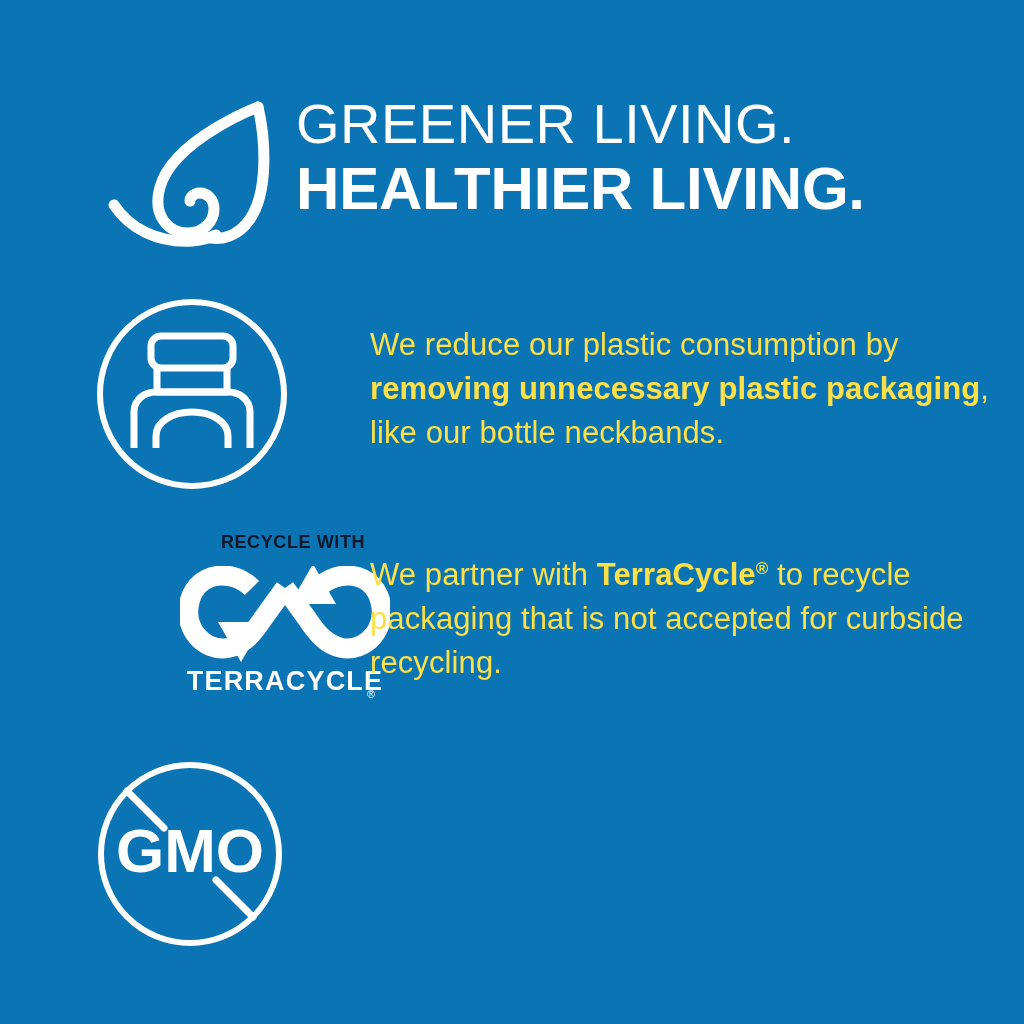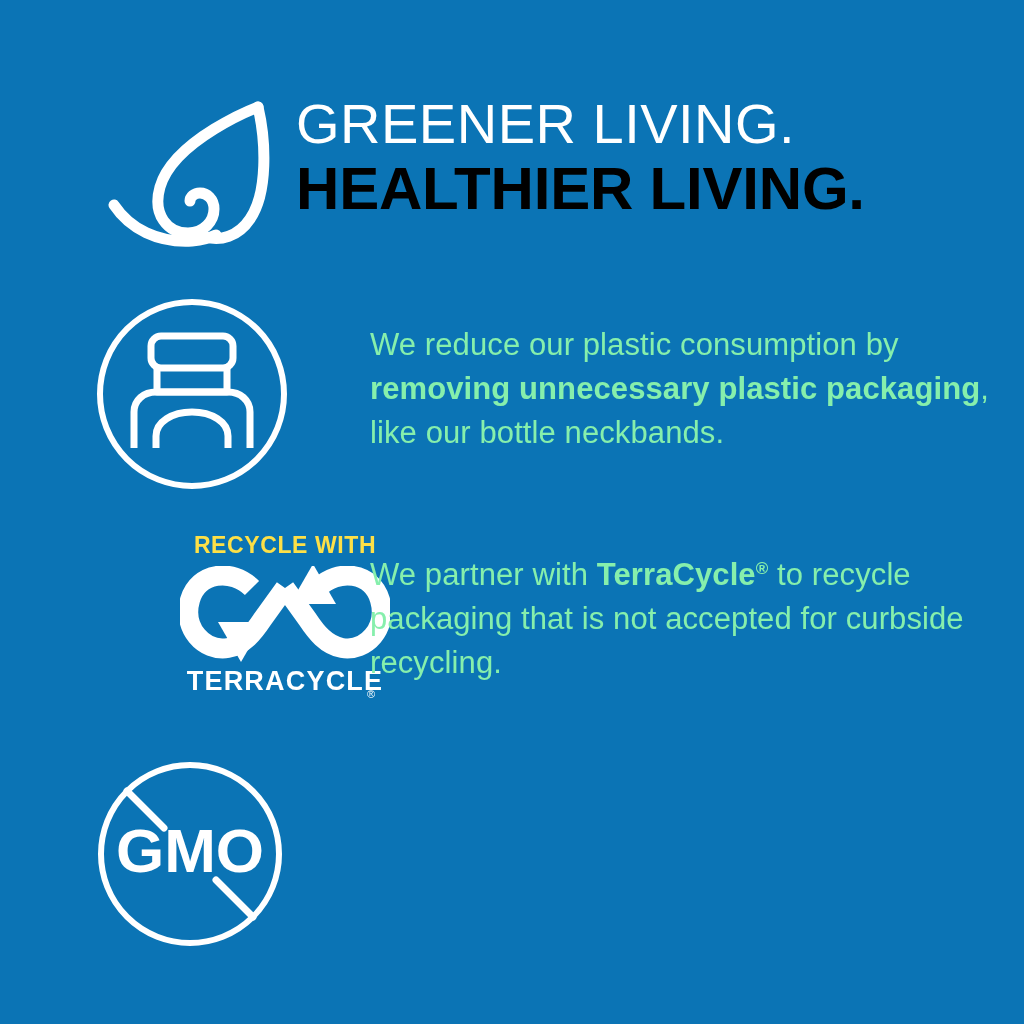--- a/index.html
+++ b/index.html
@@ -49,21 +49,21 @@
     white-space: nowrap;
     color: #ffffff;
   }
   .headline-2 {
     font-family: "Liberation Sans", sans-serif;
     font-size: 60px;
     font-weight: 700;
     letter-spacing: -0.2px;
     line-height: 66px;
     white-space: nowrap;
-    color: #000000;
+    color: #ffffff;
     margin-top: 1px;
   }
 
   
   .row {
     position: absolute;
     left: 0;
     width: 1024px;
   }
   #row-1 { top: 296px; height: 200px; }
@@ -77,21 +77,21 @@
   }
   .row-text {
     position: absolute;
     left: 370px;
     top: 0;
     width: 640px;
     font-family: "Liberation Sans", sans-serif;
     font-size: 31px;
     font-weight: 400;
     line-height: 44px;
-    color: #86efac;
+    color: #fde047;
     letter-spacing: 0.1px;
   }
   .row-text b {
     font-weight: 700;
   }
   .row-text .sup {
     font-size: 17px;
     vertical-align: super;
     line-height: 0;
   }
@@ -103,29 +103,29 @@
   
   #terracycle-logo {
     position: absolute;
     left: 86px;
     top: 0px;
     width: 210px;
     height: 180px;
   }
   #tc-top-text {
     position: absolute;
-    left: 0;
+    left: 8px;
     top: 4px;
     width: 210px;
     text-align: center;
     font-family: "Liberation Sans", sans-serif;
-    font-size: 23px;
+    font-size: 18px;
     font-weight: 700;
     letter-spacing: 0.6px;
-    color: #fde047;
+    color: #0f172a;
     white-space: nowrap;
   }
   #tc-infinity {
     position: absolute;
     left: 0px;
     top: 38px;
     width: 210px;
     height: 100px;
   }
   #tc-bottom-text {

